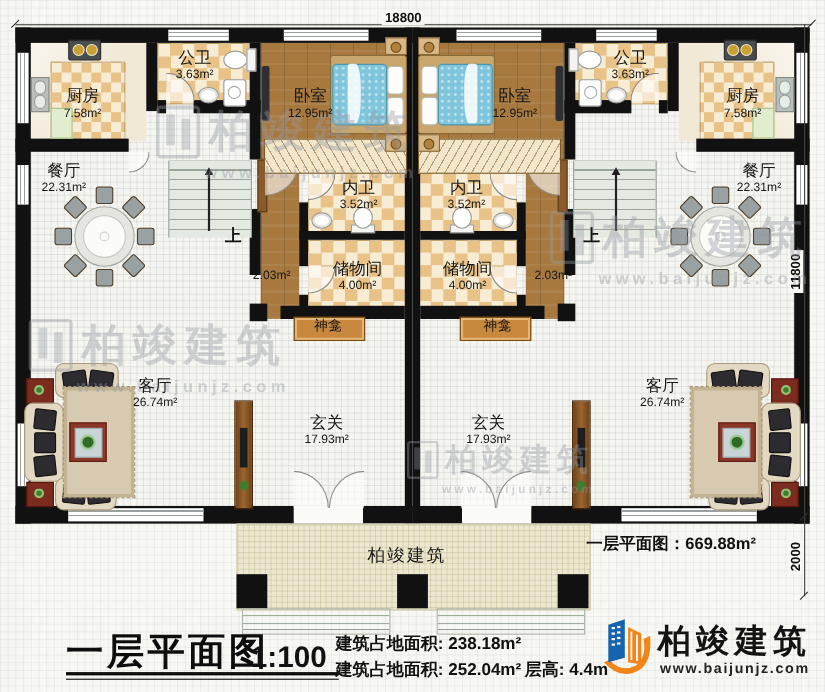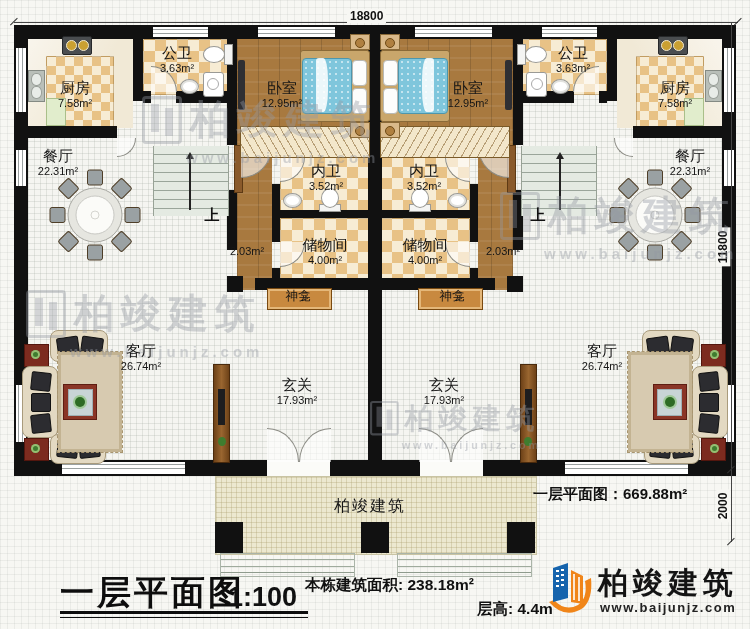--- a/index.html
+++ b/index.html
@@ -507,21 +507,22 @@
   <div class="room-label porch-label" style="left:370px;top:497px;">
     <span class="room-name">柏竣建筑</span>
     </div>
 
   <div class="total-area" style="left:533px;top:485px;">一层平面图：669.88m²</div>
 
   <div class="tb-title" style="left:60px;top:570px;">一层平面图</div>
   <div class="tb-rule" style="left:60px;top:611px;width:248px;height:3px;"></div>
   <div class="tb-rule" style="left:60px;top:617px;width:248px;height:1px;"></div>
   <div class="tb-scale" style="left:228px;top:582px;">1:100</div>
-  <div class="tb-stat" style="left:305px;top:575px;">本栋建筑面积: 238.18m²</div>
+  <div class="tb-stat" style="left:305px;top:575px;">建筑占地面积: 238.18m²</div>
+  <div class="tb-stat" style="left:305px;top:599px;">建筑占地面积: 252.04m²</div>
   <div class="tb-stat" style="left:477px;top:599px;">层高: 4.4m</div>
 
   <svg class="abs" style="left:541px;top:558px;" width="54" height="64" viewBox="0 0 54 64">
     <path d="M8,44 Q24,62 42,50 Q52,41 50,20 L44,23 Q47,40 37,47 Q24,54 13,42 Z" fill="#f08519"></path>
     <polygon points="12,10 27,5 27,40 12,44" fill="#1664ad"></polygon>
     <g fill="#ffffff">
       <rect x="15" y="12" width="3" height="2"></rect>
         <rect x="20" y="11" width="3" height="2"></rect>
       <rect x="15" y="17" width="3" height="2"></rect>
         <rect x="20" y="16" width="3" height="2"></rect>

